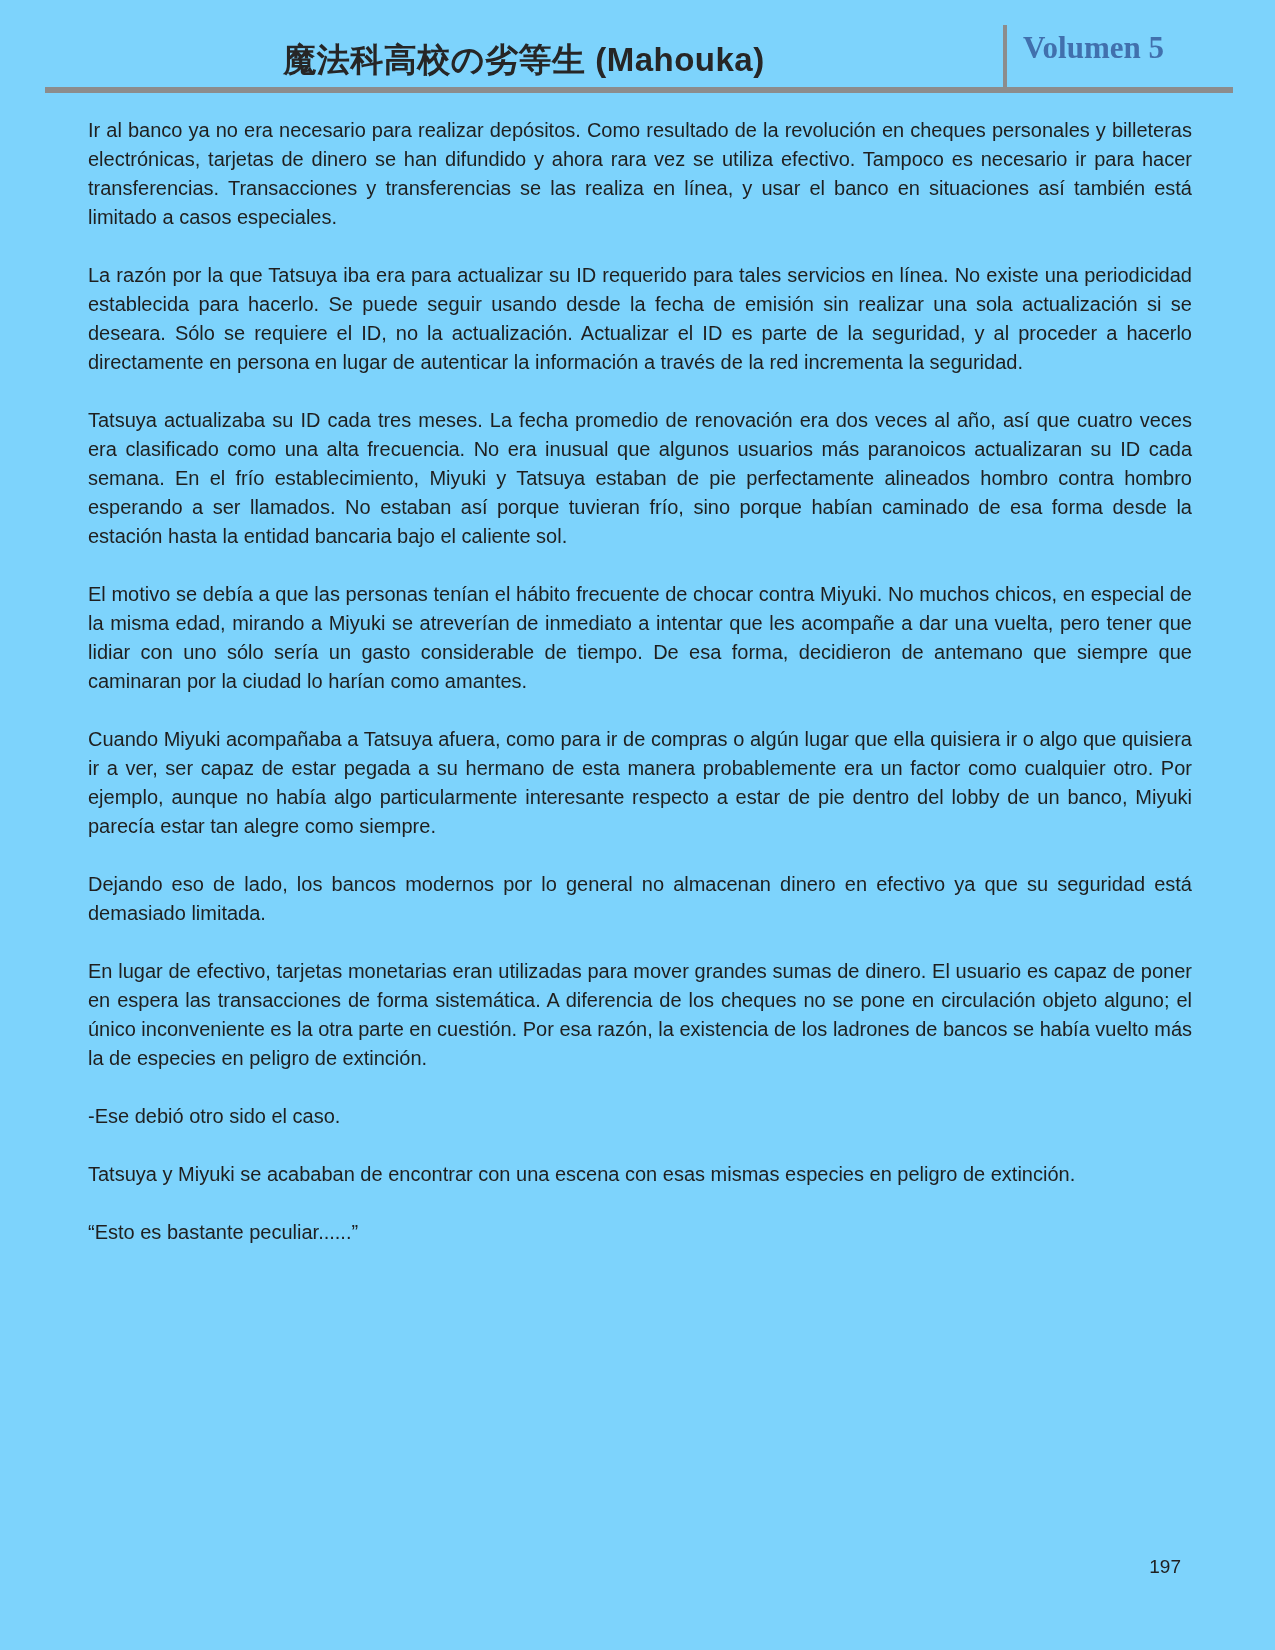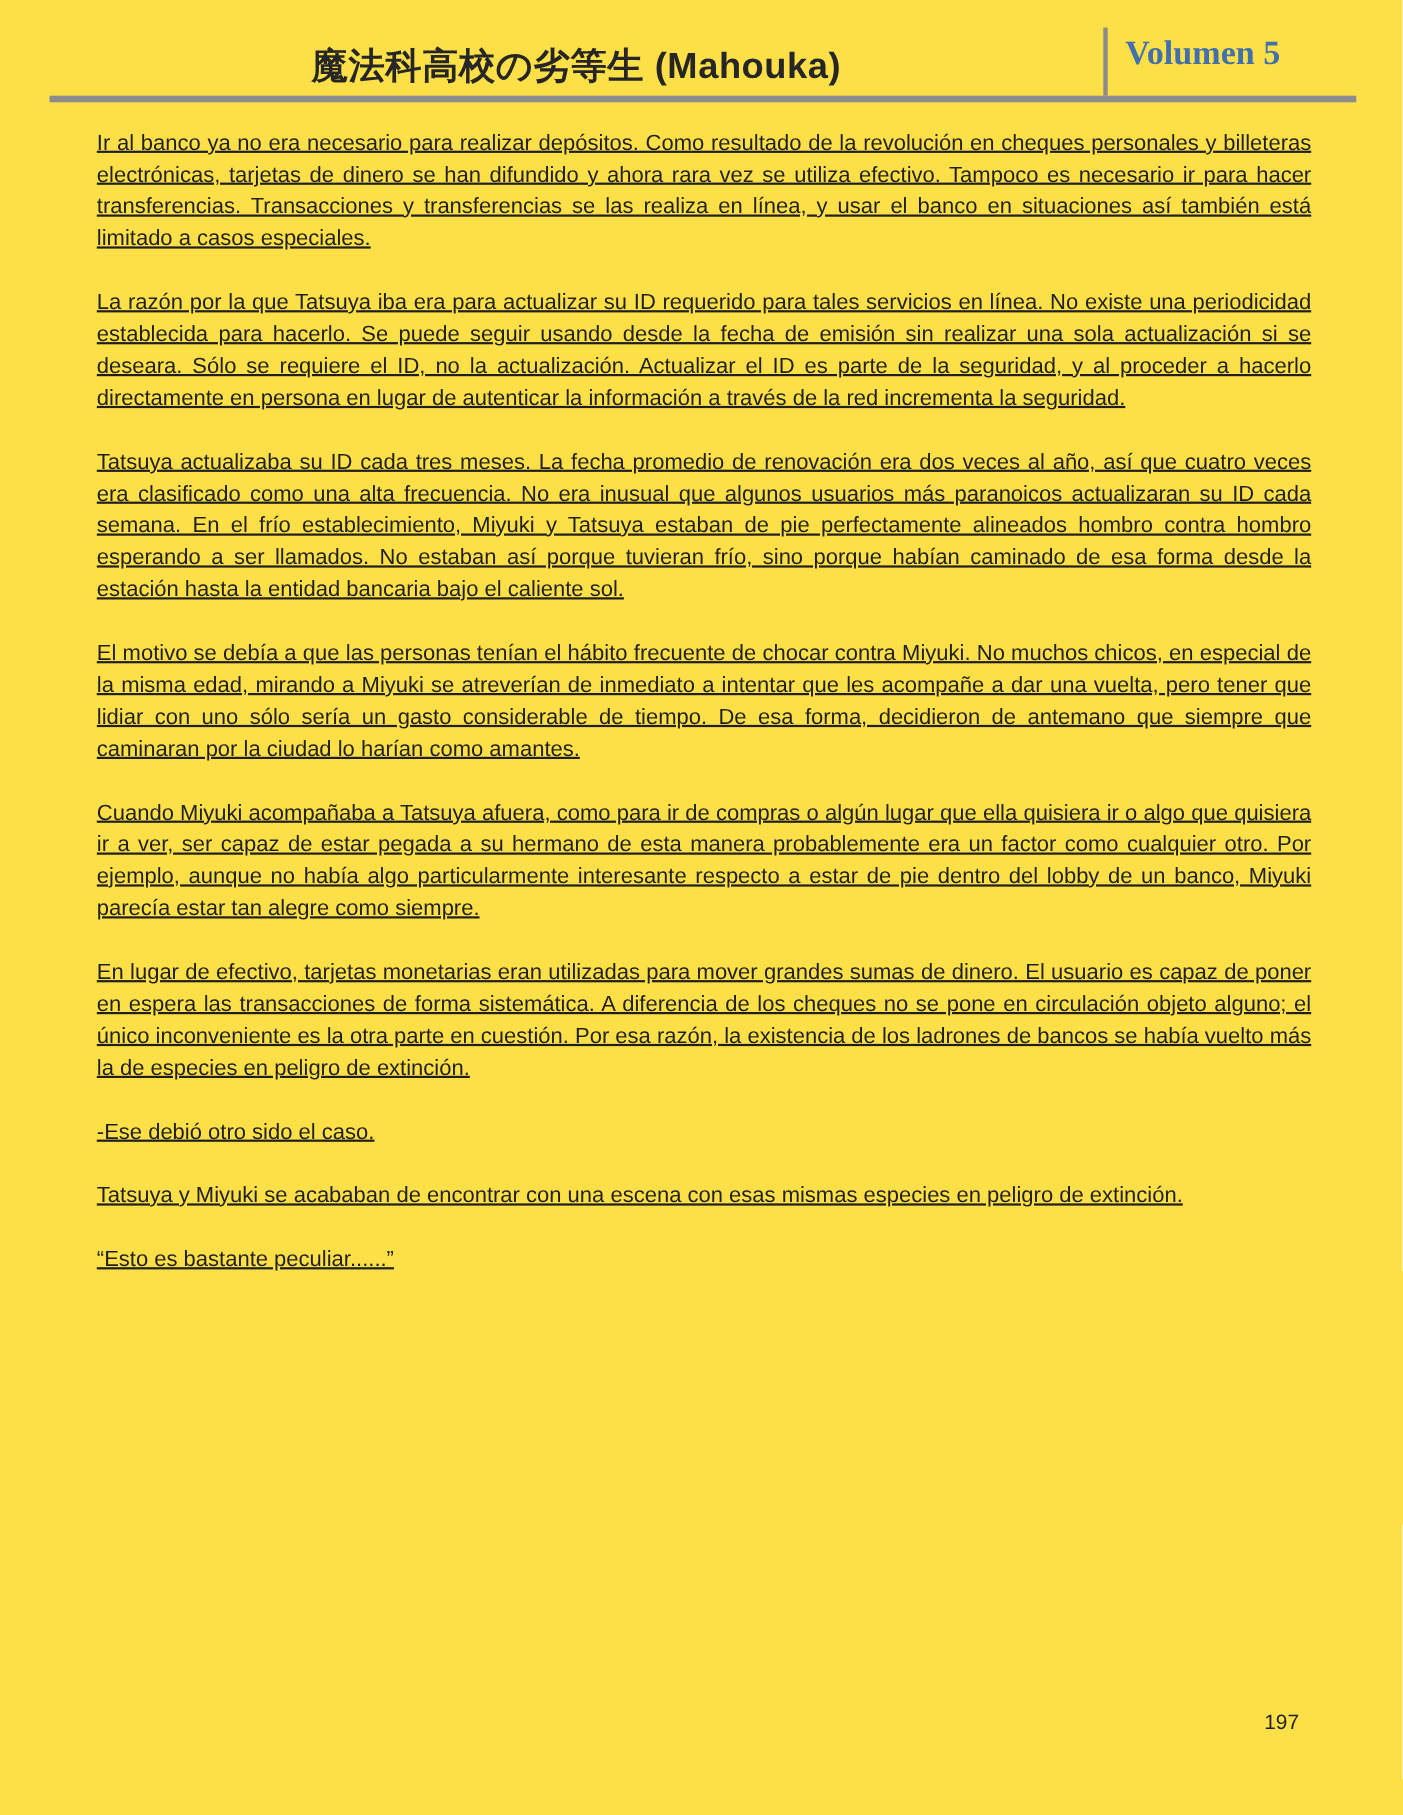--- a/index.html
+++ b/index.html
@@ -2,21 +2,21 @@
 <html><head>
 <meta charset="utf-8">
 <style>
   * { margin: 0; padding: 0; box-sizing: border-box; }
   html, body { background: #ffffff; }
   .page {
     position: relative;
     width: 1275px;
     height: 1650px;
     margin: 0 auto;
-    background: #fde047;
+    background: #7dd3fc;
     font-family: "Liberation Sans", sans-serif;
     color: #1f1f1f;
     overflow: hidden;
   }
   
   .header {
     position: absolute;
     top: 16px;
     left: 45px;
     width: 1188px;
@@ -63,21 +63,21 @@
   .body-text {
     position: absolute;
     top: 116px;
     left: 88px;
     width: 1104px;
     font-size: 20px;
     line-height: 29px;
     text-align: justify;
     color: #1f1f1f;
   }
-  .body-text p { margin: 0 0 29px 0; text-decoration: underline; }
+  .body-text p { margin: 0 0 29px 0; }
   
   .page-number {
     position: absolute;
     top: 1556px;
     right: 94px;
     font-size: 19px;
     color: #1f1f1f;
   }
 </style>
 </head>
@@ -94,20 +94,21 @@
       <span class="volume-label">Volumen 5</span>
     </div>
   </div>
 
   <div class="body-text">
     <p>Ir al banco ya no era necesario para realizar depósitos. Como resultado de la revolución en cheques personales y billeteras electrónicas, tarjetas de dinero se han difundido y ahora rara vez se utiliza efectivo. Tampoco es necesario ir para hacer transferencias. Transacciones y transferencias se las realiza en línea, y usar el banco en situaciones así también está limitado a casos especiales.</p>
     <p>La razón por la que Tatsuya iba era para actualizar su ID requerido para tales servicios en línea. No existe una periodicidad establecida para hacerlo. Se puede seguir usando desde la fecha de emisión sin realizar una sola actualización si se deseara. Sólo se requiere el ID, no la actualización. Actualizar el ID es parte de la seguridad, y al proceder a hacerlo directamente en persona en lugar de autenticar la información a través de la red incrementa la seguridad.</p>
     <p>Tatsuya actualizaba su ID cada tres meses. La fecha promedio de renovación era dos veces al año, así que cuatro veces era clasificado como una alta frecuencia. No era inusual que algunos usuarios más paranoicos actualizaran su ID cada semana. En el frío establecimiento, Miyuki y Tatsuya estaban de pie perfectamente alineados hombro contra hombro esperando a ser llamados. No estaban así porque tuvieran frío, sino porque habían caminado de esa forma desde la estación hasta la entidad bancaria bajo el caliente sol.</p>
     <p>El motivo se debía a que las personas tenían el hábito frecuente de chocar contra Miyuki. No muchos chicos, en especial de la misma edad, mirando a Miyuki se atreverían de inmediato a intentar que les acompañe a dar una vuelta, pero tener que lidiar con uno sólo sería un gasto considerable de tiempo. De esa forma, decidieron de antemano que siempre que caminaran por la ciudad lo harían como amantes.</p>
     <p>Cuando Miyuki acompañaba a Tatsuya afuera, como para ir de compras o algún lugar que ella quisiera ir o algo que quisiera ir a ver, ser capaz de estar pegada a su hermano de esta manera probablemente era un factor como cualquier otro. Por ejemplo, aunque no había algo particularmente interesante respecto a estar de pie dentro del lobby de un banco, Miyuki parecía estar tan alegre como siempre.</p>
+    <p>Dejando eso de lado, los bancos modernos por lo general no almacenan dinero en efectivo ya que su seguridad está demasiado limitada.</p>
     <p>En lugar de efectivo, tarjetas monetarias eran utilizadas para mover grandes sumas de dinero. El usuario es capaz de poner en espera las transacciones de forma sistemática. A diferencia de los cheques no se pone en circulación objeto alguno; el único inconveniente es la otra parte en cuestión. Por esa razón, la existencia de los ladrones de bancos se había vuelto más la de especies en peligro de extinción.</p>
     <p>-Ese debió otro sido el caso.</p>
     <p>Tatsuya y Miyuki se acababan de encontrar con una escena con esas mismas especies en peligro de extinción.</p>
     <p>“Esto es bastante peculiar......”</p>
   </div>
 
   <div class="page-number">197</div>
 
 </div>
 

